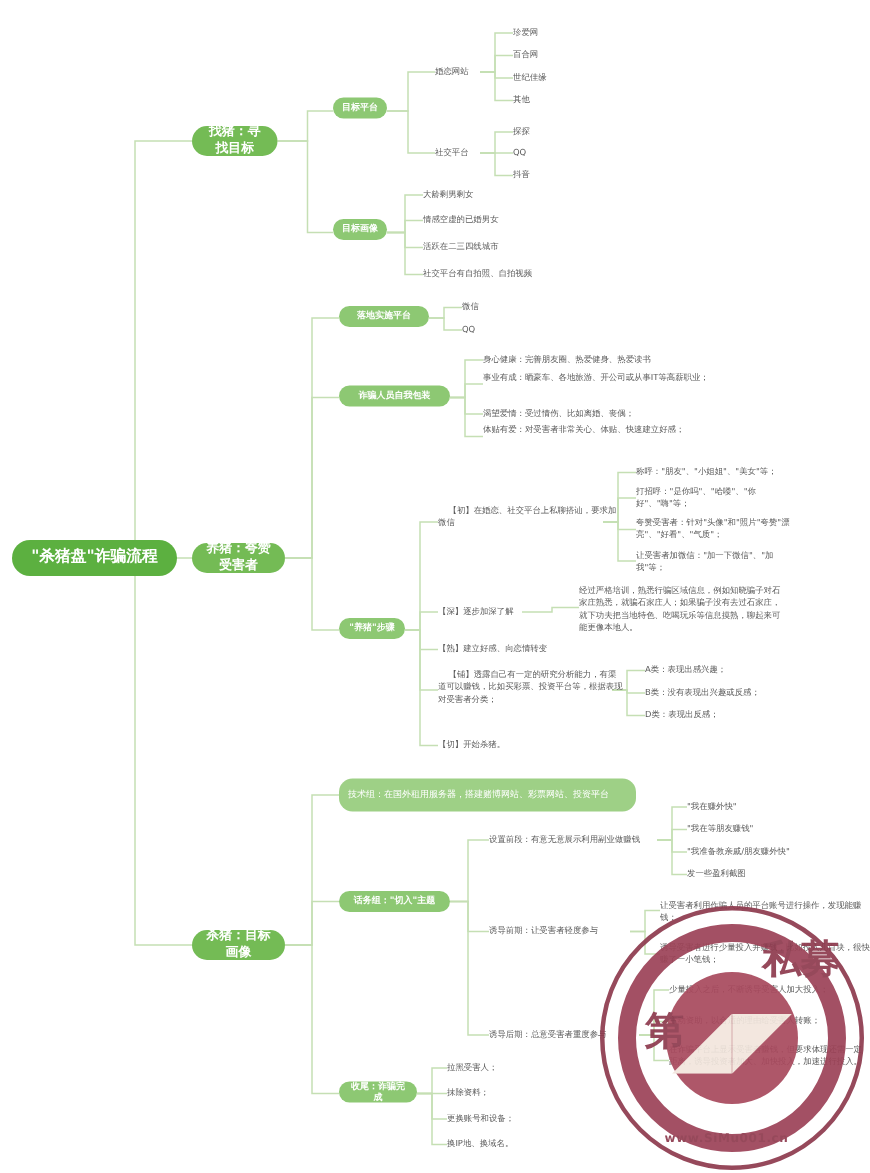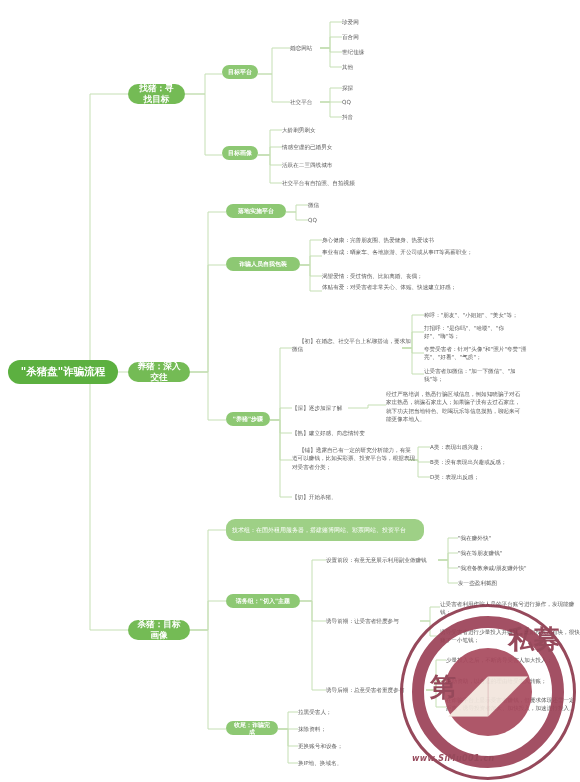--- a/index.html
+++ b/index.html
@@ -139,21 +139,21 @@
   <div class="node leaf" style="left:342px;top:83px;width:60px;height:10px;">探探</div>
   <div class="node leaf" style="left:342px;top:97px;width:60px;height:10px;">QQ</div>
   <div class="node leaf" style="left:342px;top:112px;width:60px;height:10px;">抖音</div>
 
   <div class="node pill lvl2" style="left:222px;top:146px;width:36px;height:14px;">目标画像</div>
   <div class="node leaf" style="left:282px;top:125px;width:130px;height:10px;">大龄剩男剩女</div>
   <div class="node leaf" style="left:282px;top:142px;width:130px;height:10px;">情感空虚的已婚男女</div>
   <div class="node leaf" style="left:282px;top:160px;width:130px;height:10px;">活跃在二三四线城市</div>
   <div class="node leaf" style="left:282px;top:178px;width:160px;height:10px;">社交平台有自拍照、自拍视频</div>
 
-  <div class="node pill lvl1" style="left:128px;top:362px;width:62px;height:20px;">养猪：深入交往</div>
+  <div class="node pill lvl1" style="left:128px;top:362px;width:62px;height:20px;">养猪：夸赞受害者</div>
 
   <div class="node pill lvl2" style="left:226px;top:204px;width:60px;height:14px;">落地实施平台</div>
   <div class="node leaf" style="left:308px;top:200px;width:60px;height:10px;">微信</div>
   <div class="node leaf" style="left:308px;top:215px;width:60px;height:10px;">QQ</div>
 
   <div class="node pill lvl2" style="left:226px;top:257px;width:74px;height:14px;">诈骗人员自我包装</div>
   <div class="node leaf" style="left:322px;top:235px;width:200px;height:10px;">身心健康：完善朋友圈、热爱健身、热爱读书</div>
   <div class="node leaf multi" style="left:322px;top:248px;width:180px;height:20px;">事业有成：晒豪车、各地旅游、开公司或从事IT等高薪职业；</div>
   <div class="node leaf" style="left:322px;top:271px;width:200px;height:10px;">渴望爱情：受过情伤、比如离婚、丧偶；</div>
   <div class="node leaf multi" style="left:322px;top:283px;width:180px;height:20px;">体贴有爱：对受害者非常关心、体贴、快速建立好感；</div>
@@ -205,16 +205,16 @@
   <div class="node leaf" style="left:298px;top:741px;width:110px;height:10px;">更换账号和设备；</div>
   <div class="node leaf" style="left:298px;top:758px;width:110px;height:10px;">换IP地、换域名。</div>
 
   <div id="wm">
     <div class="ring"></div>
     <div class="ring2"></div>
     <div class="inner"></div>
     <div class="glyph">◢◤</div>
     <div class="cn" style="left:30px;top:66px;">第</div>
     <div class="cn" style="left:108px;top:18px;">私募</div>
-    <div class="url" style="left:12px;top:150px;font-style:italic;">www.SiMu001.cn</div>
+    <div class="url" style="left:43px;top:150px;">www.SiMu001.cn</div>
   </div>
 
 </div>
 
 </body></html>

